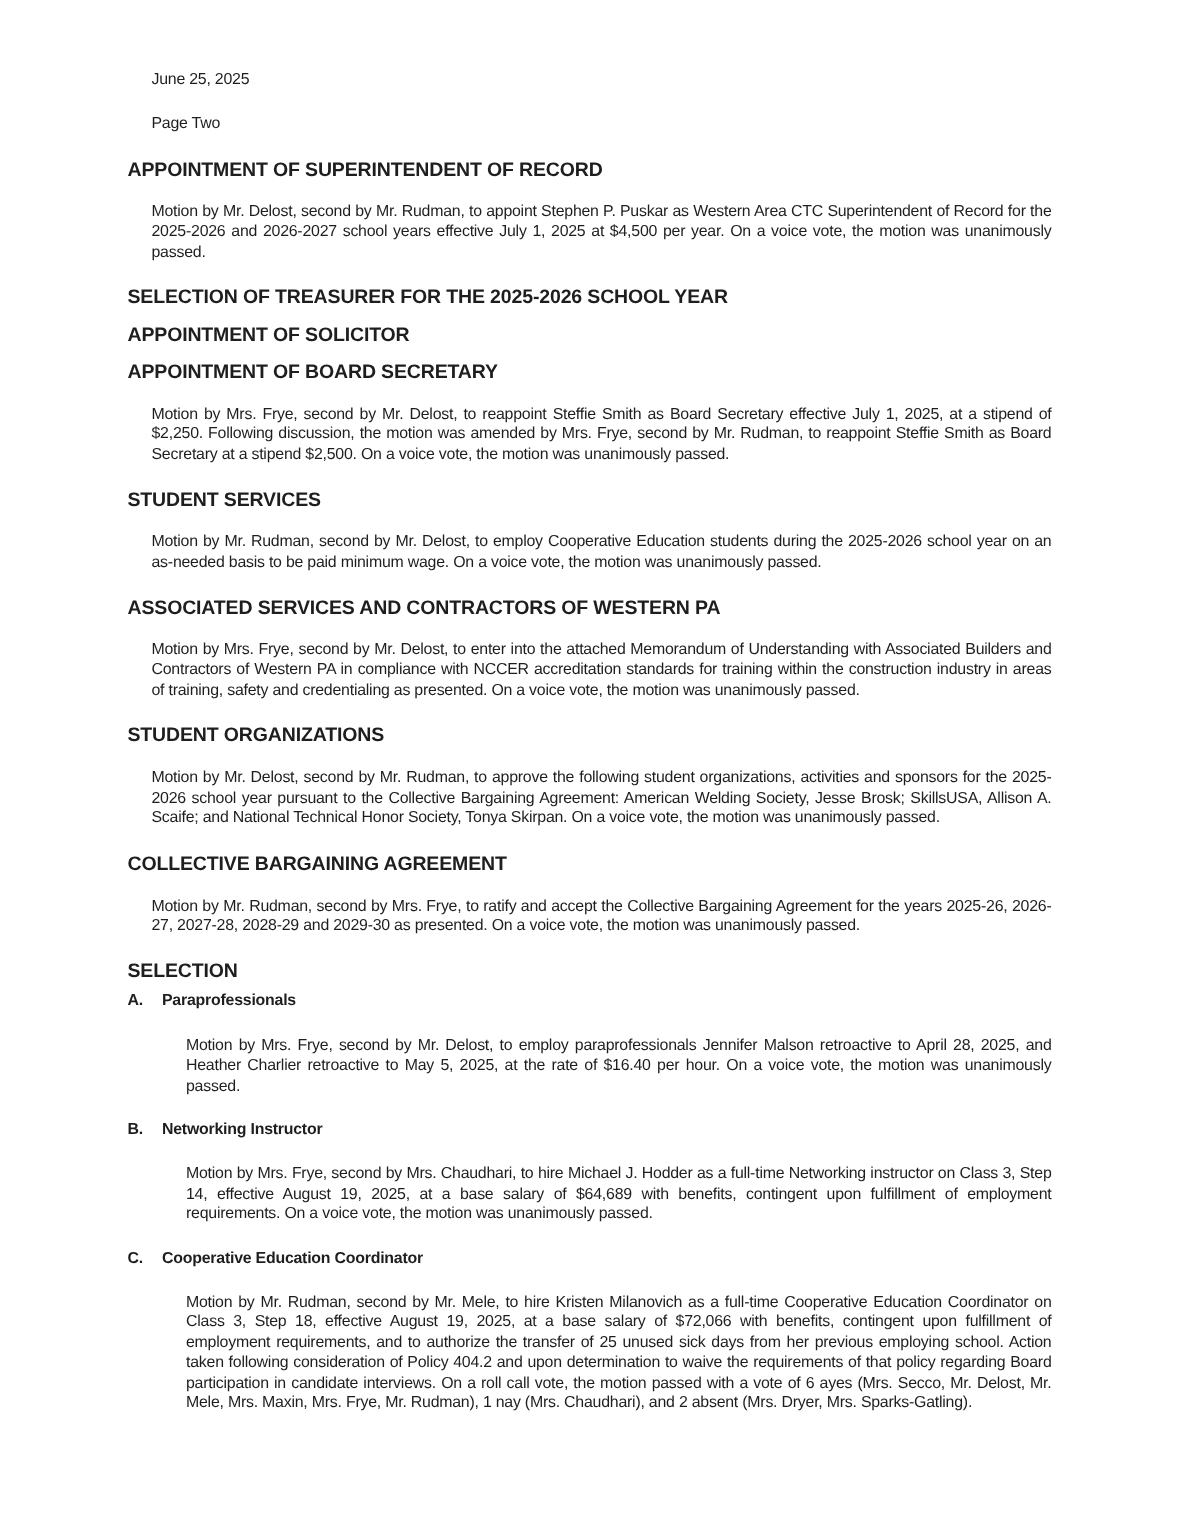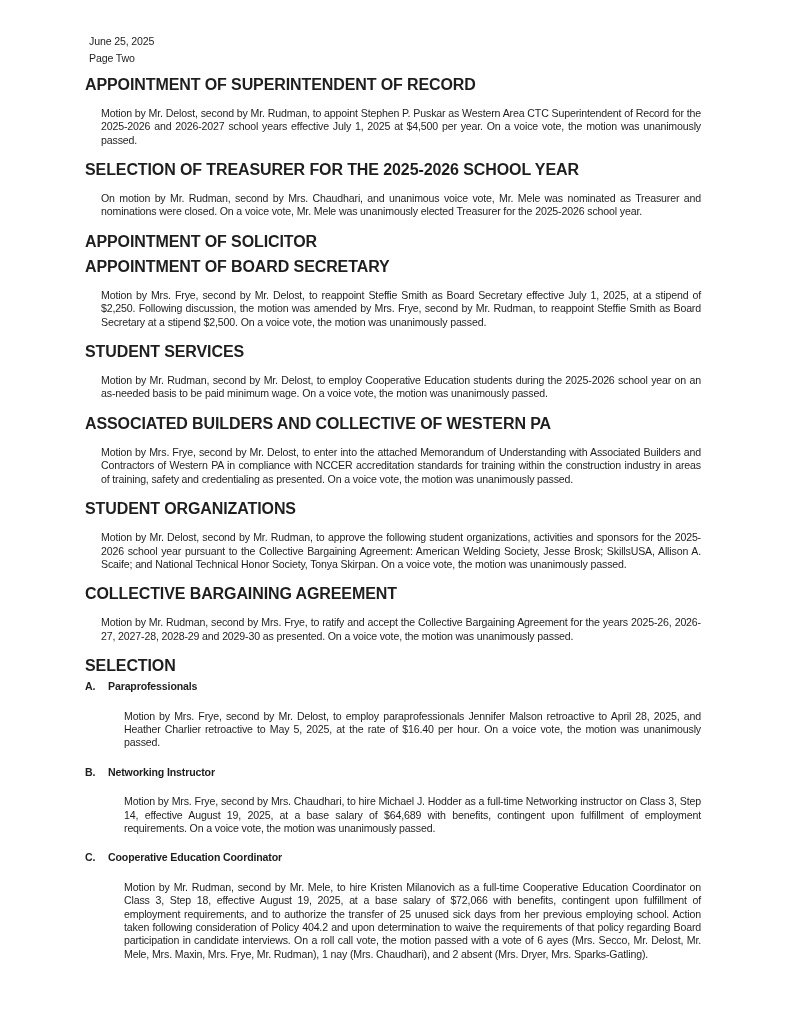--- a/index.html
+++ b/index.html
@@ -3,25 +3,25 @@
 <meta charset="utf-8">
 <style>
   html, body { margin: 0; padding: 0; background: #ffffff; }
   body { width: 791px; height: 1024px; position: relative; overflow: hidden; }
   .page {
     position: absolute; left: 85px; top: 31px; width: 632px;
     font-family: "Liberation Sans", sans-serif;
     font-size: 10.6px; line-height: 13.4px; color: #1e1e1e;
     letter-spacing: -0.15px;
   }
-  .header-line { margin: 4px; }
+  .header-line { margin: 16px; }
   .section { margin-top: 12px; }
   .section:first-of-type { margin-top: 14px; }
   h2 {
-    font-size: 16px; font-weight: bold; margin: 0 0 5px 0;
+    font-size: 13px; font-weight: bold; margin: 0 0 5px 0;
     line-height: 13px; letter-spacing: -0.1px;
   }
   p { margin: 16px; text-align: justify; }
   p + p { margin-top: 7px; }
   .sub { margin-top: 8px; }
   .sub-head { display: flex; font-weight: bold; margin-bottom: 5px; }
   .sub-letter { width: 23px; }
   .sub-body { padding-left: 23px; }
 </style>
 </head>
@@ -33,42 +33,41 @@
     <div class="header-line">Page Two</div>
   </div>
 
   <div class="section">
     <h2>APPOINTMENT OF SUPERINTENDENT OF RECORD</h2>
     <p>Motion by Mr. Delost, second by Mr. Rudman, to appoint Stephen P. Puskar as Western Area CTC Superintendent of Record for the 2025-2026 and 2026-2027 school years effective July 1, 2025 at $4,500 per year.  On a voice vote, the motion was unanimously passed.</p>
   </div>
 
   <div class="section">
     <h2>SELECTION OF TREASURER FOR THE 2025-2026 SCHOOL YEAR</h2>
-    <p>On motion by Mr. Rudman, second by Mrs. Chaudhari, and unanimous voice vote, Mr. Mele was nominated as Treasurer and nominations were closed. On a voice vote, Mr. Mele was unanimously elected Treasurer for the 2025-2026 school year.</p>
   </div>
 
   <div class="section">
     <h2>APPOINTMENT OF SOLICITOR</h2>
   </div>
 
   <div class="section">
     <h2>APPOINTMENT OF BOARD SECRETARY</h2>
     <p>Motion by Mrs. Frye, second by Mr. Delost, to reappoint Steffie Smith as Board Secretary effective July 1, 2025, at a stipend of $2,250. Following discussion, the motion was amended by Mrs. Frye, second by Mr. Rudman, to reappoint Steffie Smith as Board Secretary at a stipend $2,500. On a voice vote, the motion was unanimously passed.</p>
   </div>
 
   <div class="section">
     <h2>STUDENT SERVICES</h2>
     <p>Motion by Mr. Rudman, second by Mr. Delost, to employ Cooperative Education students during the 2025-2026 school year on an as-needed basis to be paid minimum wage. On a voice vote, the motion was unanimously passed.</p>
   </div>
 
   <div class="section">
   </div>
 
   <div class="section">
-    <h2>ASSOCIATED BUILDERS AND COLLECTIVE OF WESTERN PA</h2>
+    <h2>ASSOCIATED SERVICES AND CONTRACTORS OF WESTERN PA</h2>
     <p>Motion by Mrs. Frye, second by Mr. Delost, to enter into the attached Memorandum of Understanding with Associated Builders and Contractors of Western PA in compliance with NCCER accreditation standards for training within the construction industry in areas of training, safety and credentialing as presented. On a voice vote, the motion was unanimously passed.</p>
   </div>
 
   <div class="section">
     <h2>STUDENT ORGANIZATIONS</h2>
     <p>Motion by Mr. Delost, second by Mr. Rudman, to approve the following student organizations, activities and sponsors for the 2025-2026 school year pursuant to the Collective Bargaining Agreement: American Welding Society, Jesse Brosk; SkillsUSA, Allison A. Scaife; and National Technical Honor Society, Tonya Skirpan.  On a voice vote, the motion was unanimously passed.</p>
   </div>
 
   <div class="section">
     <h2>COLLECTIVE BARGAINING AGREEMENT</h2>

